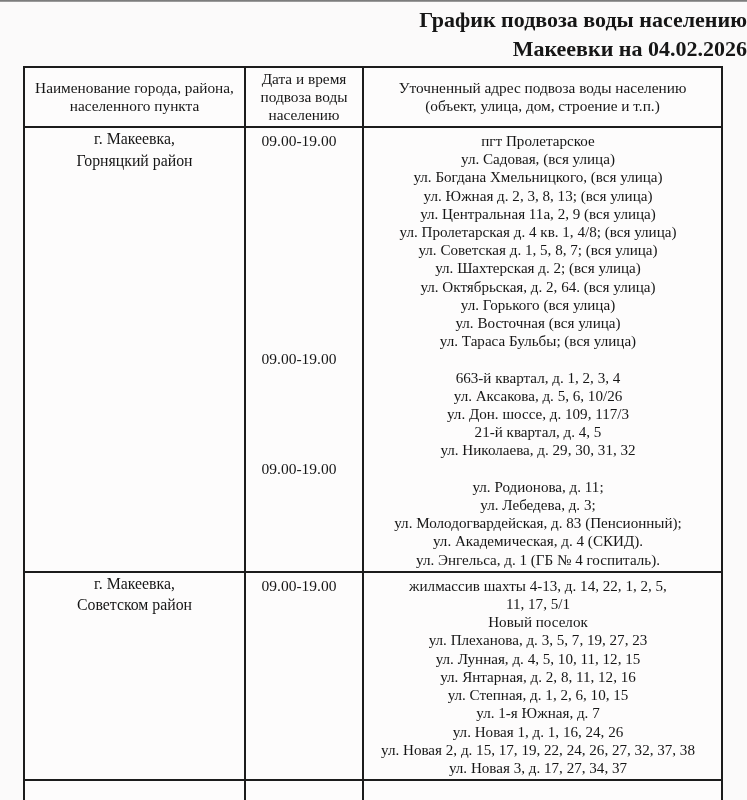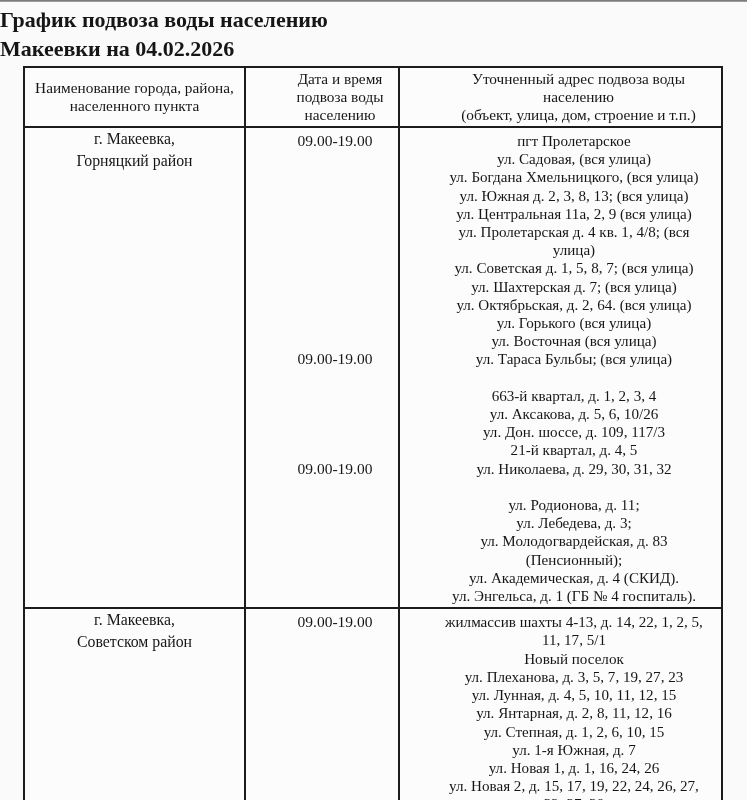--- a/index.html
+++ b/index.html
@@ -11,38 +11,37 @@
     color: #161616;
     position: relative;
   }
   .top-edge {
     position: absolute; top: 0; left: 0;
     width: 747px; height: 2px;
     background: linear-gradient(to bottom, #6e6e6e, #a9a9a9);
   }
   .doc-title {
     margin-top: 6px;
-    text-align: left;
+    text-align: right;
     font-weight: bold;
     font-size: 22px;
     line-height: 28.5px;
   }
   .tbl {
     position: relative;
     margin: 3px 0 0 23px;
     width: 700px;
     border: 2px solid #1c1c1c;
     border-bottom: none;
     background: #fdfcfc;
   }
   .hrow, .row {
     display: grid;
     grid-template-columns: 221px 118px 1fr;
     border-bottom: 2px solid #1c1c1c;
-    gap: 36px;
   }
   .cell { border-right: 2px solid #1c1c1c; }
   .cell:last-child { border-right: none; }
   .hdr-cell {
     display: flex; align-items: center; justify-content: center;
     text-align: center;
     white-space: pre-line;
     font-size: 15.3px;
     line-height: 18px;
     padding: 2px 4px;
@@ -103,21 +102,21 @@
           <div class="time-label" style="top: 331.6px;">09.00-19.00</div>
         </div>
         <div class="cell addr-cell">
           <div class="addr-line">пгт Пролетарское</div>
           <div class="addr-line">ул. Садовая, (вся улица)</div>
           <div class="addr-line">ул. Богдана Хмельницкого, (вся улица)</div>
           <div class="addr-line">ул. Южная д. 2, 3, 8, 13; (вся улица)</div>
           <div class="addr-line">ул. Центральная 11а, 2, 9 (вся улица)</div>
           <div class="addr-line">ул. Пролетарская д. 4 кв. 1, 4/8; (вся улица)</div>
           <div class="addr-line">ул. Советская д. 1, 5, 8, 7; (вся улица)</div>
-          <div class="addr-line">ул. Шахтерская д. 7; (вся улица)</div>
+          <div class="addr-line">ул. Шахтерская д. 2; (вся улица)</div>
           <div class="addr-line">ул. Октябрьская, д. 2, 64. (вся улица)</div>
           <div class="addr-line">ул. Горького (вся улица)</div>
           <div class="addr-line">ул. Восточная (вся улица)</div>
           <div class="addr-line">ул. Тараса Бульбы; (вся улица)</div>
           <div class="addr-gap">&nbsp;</div>
           <div class="addr-line">663-й квартал, д. 1, 2, 3, 4</div>
           <div class="addr-line">ул. Аксакова, д. 5, 6, 10/26</div>
           <div class="addr-line">ул. Дон. шоссе, д. 109, 117/3</div>
           <div class="addr-line">21-й квартал, д. 4, 5</div>
           <div class="addr-line">ул. Николаева, д. 29, 30, 31, 32</div>

